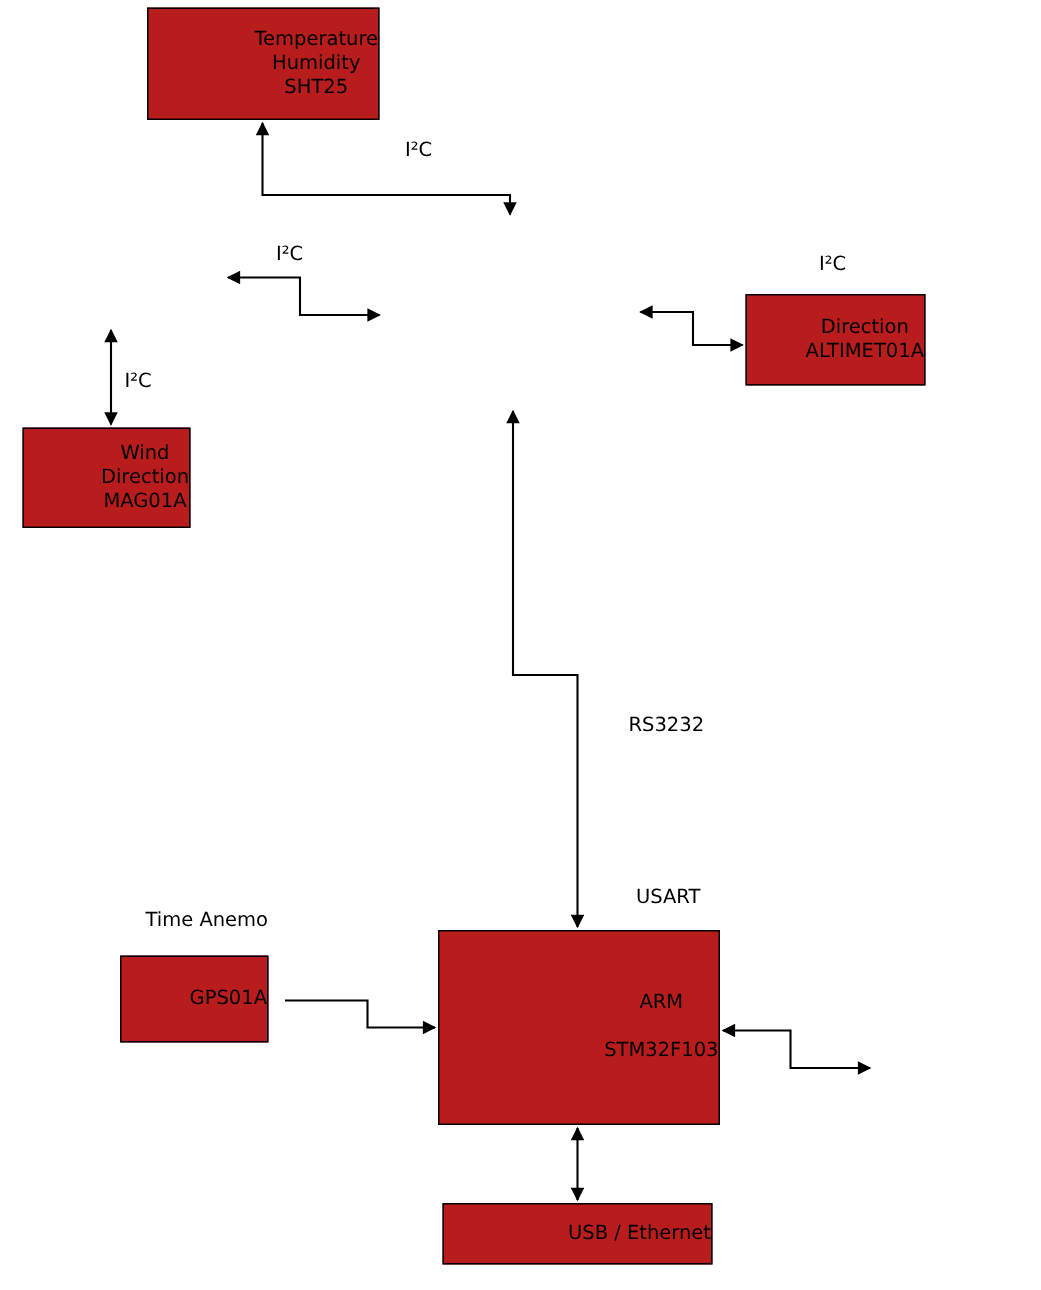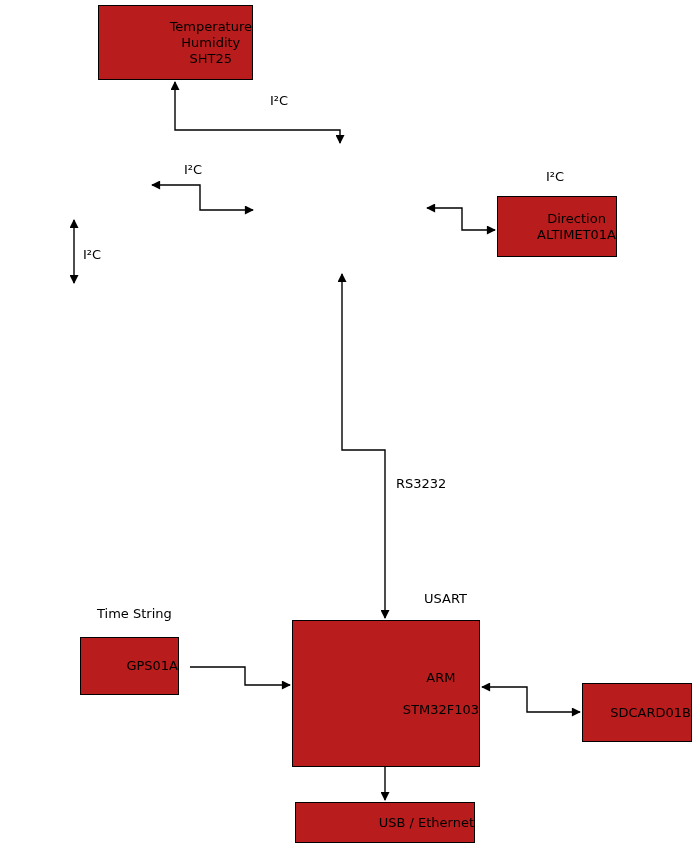--- a/index.html
+++ b/index.html
@@ -66,52 +66,54 @@
     <path d="M 385 752 L 385 800" fill="none" stroke="#000" stroke-width="1.4" marker-start="url(#arrow)" marker-end="url(#arrow)"></path>
   </svg>
 
   <div class="node" style="left:98px;top:5px;width:155px;height:75px;">
     <span class="node-label">Temperature
 Humidity
 SHT25</span>
   </div>
 
 
+  <div class="node" style="left:15px;top:285px;width:112px;height:67px;">
+    <span class="node-label">Wind
+Direction
+MAG01A</span>
+  </div>
 
 
   <div class="node" style="left:497px;top:196px;width:120px;height:61px;">
     <span class="node-label">Direction
 ALTIMET01A</span>
   </div>
 
   <div class="node" style="left:80px;top:637px;width:99px;height:58px;">
     <span class="node-label">GPS01A</span>
   </div>
 
-  <div class="node" style="left:292px;top:620px;width:188px;height:147px;">
+  <div class="node" style="left:292px;top:620px;width:188px;height:130px;">
     <span class="node-label">ARM
 
 STM32F103</span>
   </div>
 
-  <div class="node" style="left:582px;top:683px;width:110px;height:59px;">
-    <span class="node-label">SDCARD01B</span>
-  </div>
 
   <div class="node" style="left:295px;top:802px;width:180px;height:41px;">
     <span class="node-label">USB / Ethernet</span>
   </div>
 
   <span class="edge-label" style="left:270px;top:94px;">I²C</span>
 
   <span class="edge-label" style="left:184px;top:163px;">I²C</span>
 
   <span class="edge-label" style="left:83px;top:248px;">I²C</span>
 
   <span class="edge-label" style="left:546px;top:170px;">I²C</span>
 
-  <span class="edge-label" style="left:396px;top:477px;">RS3232</span>
+  <span class="edge-label" style="left:419px;top:477px;">RS3232</span>
 
   <span class="edge-label" style="left:424px;top:592px;">USART</span>
 
-  <span class="edge-label" style="left:97px;top:607px;">Time String</span>
+  <span class="edge-label" style="left:97px;top:607px;">Time Anemo</span>
 
 </div>
 
 </body></html>

